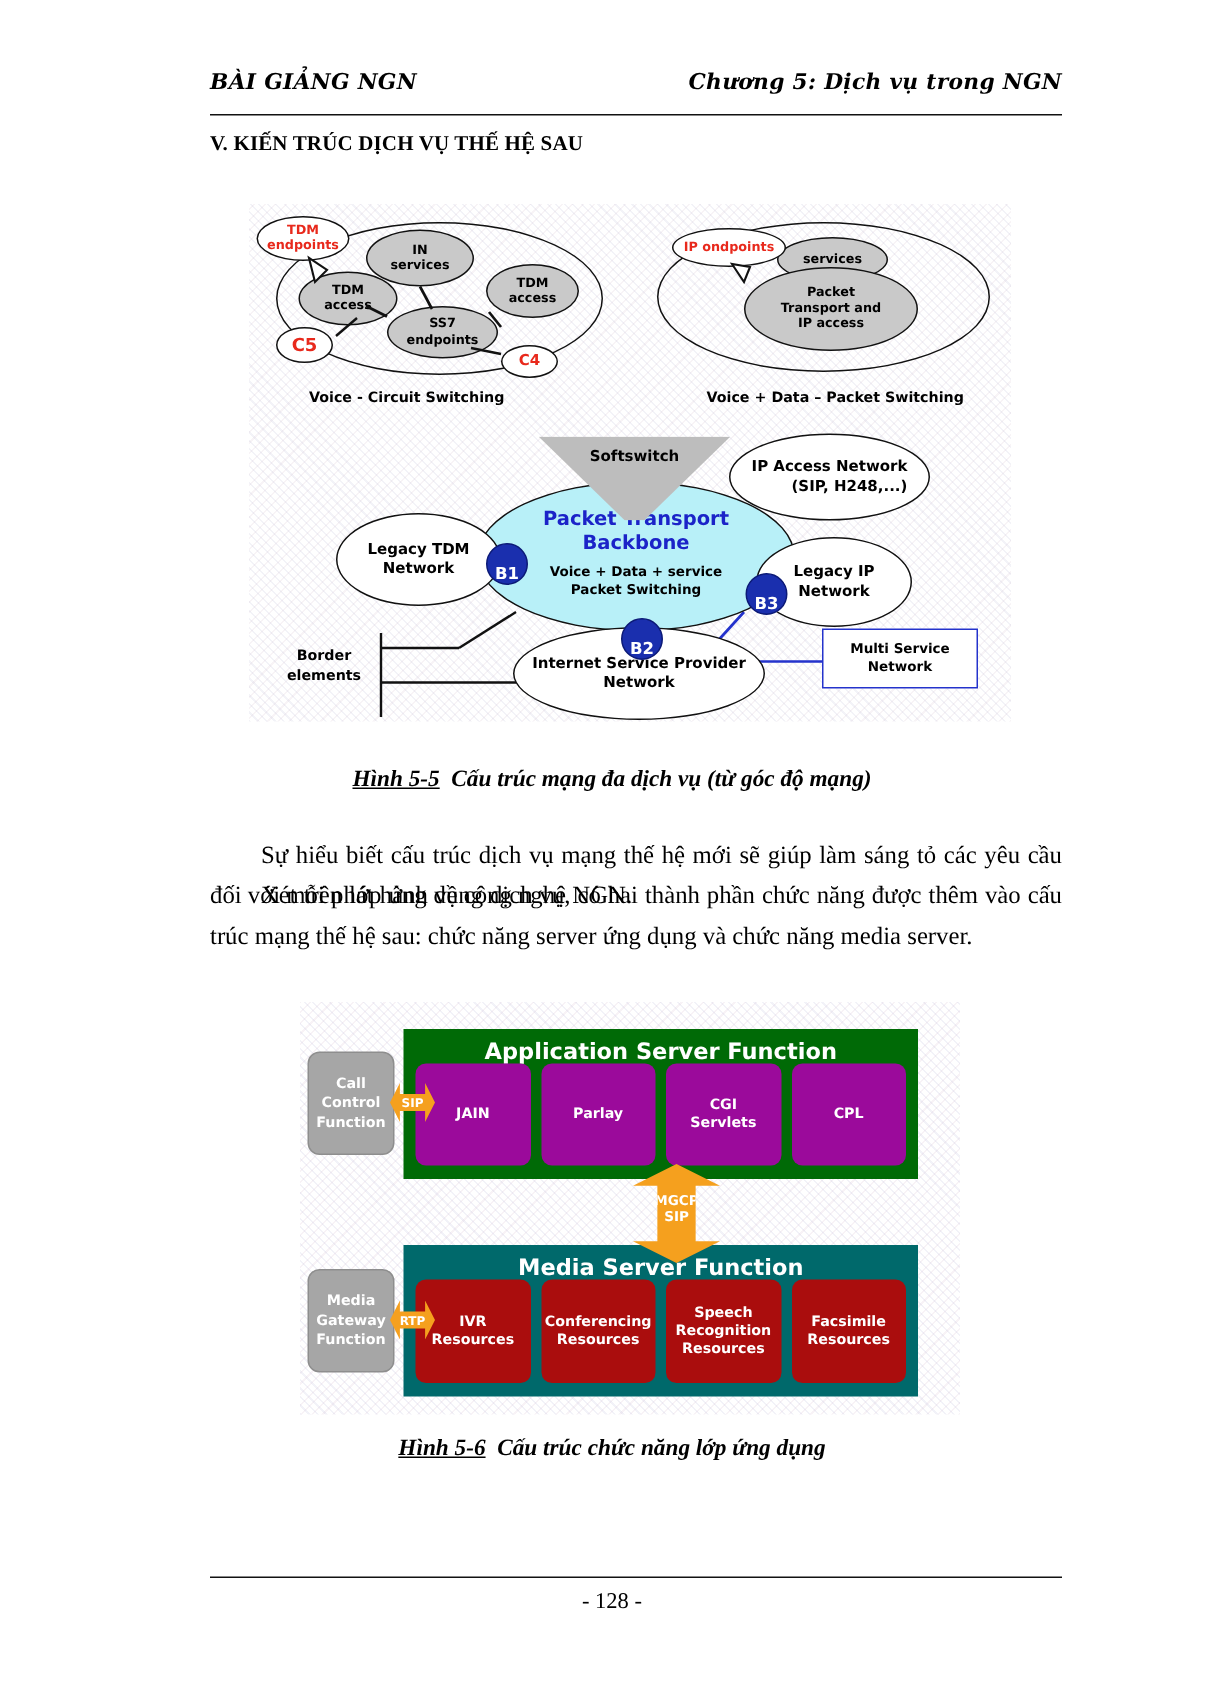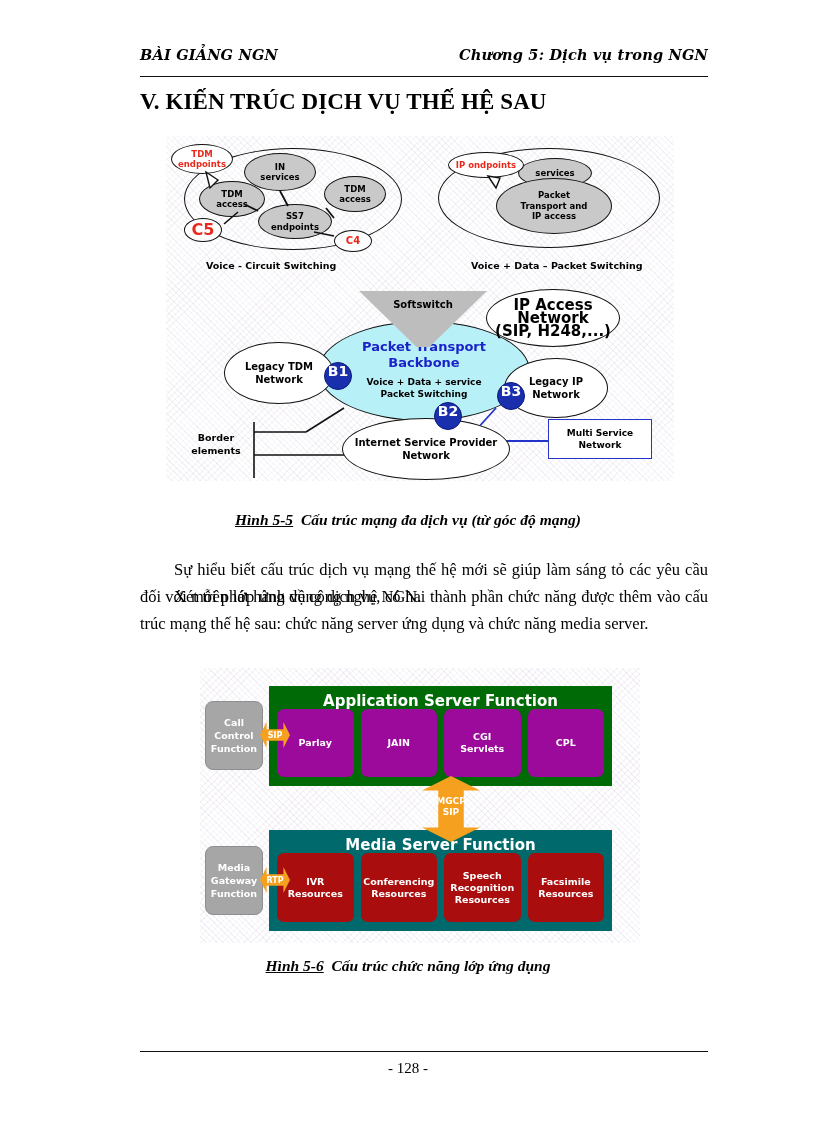--- a/index.html
+++ b/index.html
@@ -45,21 +45,21 @@
   }
   #rule-top{top:76px;}
   #rule-bottom{top:1051px;}
 
   
   .section-heading{
     position:absolute;
     left:140px;top:89px;
     font-family:"Liberation Serif", serif;
     font-weight:bold;
-    font-size:23px;
+    font-size:14px;
     letter-spacing:0.1px;
     white-space:nowrap;
   }
 
   
   .para{
     position:absolute;
     left:140px;width:568px;
     font-size:16.5px;
     line-height:27px;
@@ -135,22 +135,22 @@
   }
   .lbl.small{font-size:8.5px;line-height:11px;white-space:normal;text-align:center;}
 
   .bnode{
     position:absolute;
     width:26px;height:26px;border-radius:50%;
     background:#1a2fae;
     border:1.4px solid #0c1a77;
     color:#fff;
     font-family:"DejaVu Sans", sans-serif;
-    font-weight:bold;font-size:14px;
-    display:flex;align-items:flex-start;justify-content:center;
+    font-weight:bold;font-size:11px;
+    display:flex;align-items:flex-end;justify-content:center;
     z-index:7;
   }
 
   .softswitch{
     position:absolute;
     width:128px;height:56px;
     background:#bdbdbd;
     clip-path:polygon(0 0,100% 0,55% 100%,45% 100%);
     z-index:3;
   }
@@ -300,21 +300,21 @@
 access</span>
     </div>
     <div class="ell gray el" style="left:92px;top:68px;width:74px;height:35px;">
       <span style="white-space:pre-line">SS7
 endpoints</span>
     </div>
     <div class="ell callout el" style="left:5px;top:8px;width:62px;height:30px;font-size:8.5px;">
       <span style="white-space:pre-line">TDM
 endpoints</span>
     </div>
-    <div class="ell callout el" style="left:18px;top:82px;width:38px;height:24px;font-size:16px;">
+    <div class="ell callout el" style="left:18px;top:82px;width:38px;height:24px;font-size:12px;">
       <span>C5</span>
     </div>
     <div class="ell callout el" style="left:168px;top:94px;width:38px;height:22px;font-size:10px;">
       <span>C4</span>
     </div>
 
     <div class="ell gray el" style="left:352px;top:22px;width:74px;height:30px;">
       <span>services</span>
     </div>
     <div class="ell gray el" style="left:330px;top:42px;width:116px;height:56px;">
@@ -363,36 +363,36 @@
       <div class="bigtitle" style="top:36px;font-size:13px;">Backbone</div>
       <div class="bigtitle" style="top:55px;font-size:9px;color:#000;">Voice + Data + service</div>
       <div class="bigtitle" style="top:67px;font-size:9px;color:#000;">Packet Switching</div>
     </div>
 
     <div class="ell white el" style="left:58px;top:206px;width:110px;height:62px;">
       <span style="white-space:pre-line;font-size:10px;line-height:13px;">Legacy TDM
 Network</span>
     </div>
     <div class="ell white el" style="left:320px;top:153px;width:134px;height:58px;">
-      <span style="white-space:pre-line;font-size:15px;line-height:13px;">IP Access Network
+      <span style="white-space:pre-line;font-size:10px;line-height:13px;text-align:right;">IP Access Network
 (SIP, H248,...)</span>
     </div>
     <div class="ell white el" style="left:338px;top:222px;width:104px;height:60px;">
       <span style="white-space:pre-line;font-size:10px;line-height:13px;">Legacy IP
 Network</span>
     </div>
     <div class="ell white el" style="left:176px;top:282px;width:168px;height:62px;">
       <span style="white-space:pre-line;font-size:10px;line-height:13px;">Internet Service Provider
 Network</span>
     </div>
 
     <div class="bnode el" style="left:158px;top:226px;">
       <span>B1</span>
     </div>
-    <div class="bnode el" style="left:248px;top:266px;margin-left:20px;">
+    <div class="bnode el" style="left:248px;top:276px;">
       <span>B2</span>
     </div>
     <div class="bnode el" style="left:331px;top:246px;">
       <span>B3</span>
     </div>
 
     <div class="lbl small el" style="left:16px;top:295px;width:68px;white-space:pre-line;font-size:9.5px;line-height:13px;">Border
 elements</div>
 
     <div class="msbox el" style="left:382px;top:283px;width:104px;height:40px;">
@@ -408,24 +408,24 @@
 
   <div class="para" id="para-1">Sự hiểu biết cấu trúc dịch vụ mạng thế hệ mới sẽ giúp làm sáng tỏ các yêu cầu đối với mỗi phát hành về công nghệ NGN.</div>
   <div class="para" id="para-2">Xét trên lớp ứng dụng dịch vụ, có hai thành phần chức năng được thêm vào cấu trúc mạng thế hệ sau: chức năng server ứng dụng và chức năng media server.</div>
 
   <div id="fig56">
 
     <div class="band" id="asf-band">
       <div class="band-title">Application Server Function</div>
       <div class="cells">
         <div class="cell purple">
+          <span style="white-space:pre-line">JAIN</span>
+        </div>
+        <div class="cell purple">
           <span style="white-space:pre-line">Parlay</span>
-        </div>
-        <div class="cell purple">
-          <span style="white-space:pre-line">JAIN</span>
         </div>
         <div class="cell purple">
           <span style="white-space:pre-line">CGI
 Servlets</span>
         </div>
         <div class="cell purple">
           <span style="white-space:pre-line">CPL</span>
         </div>
       </div>
     </div>

